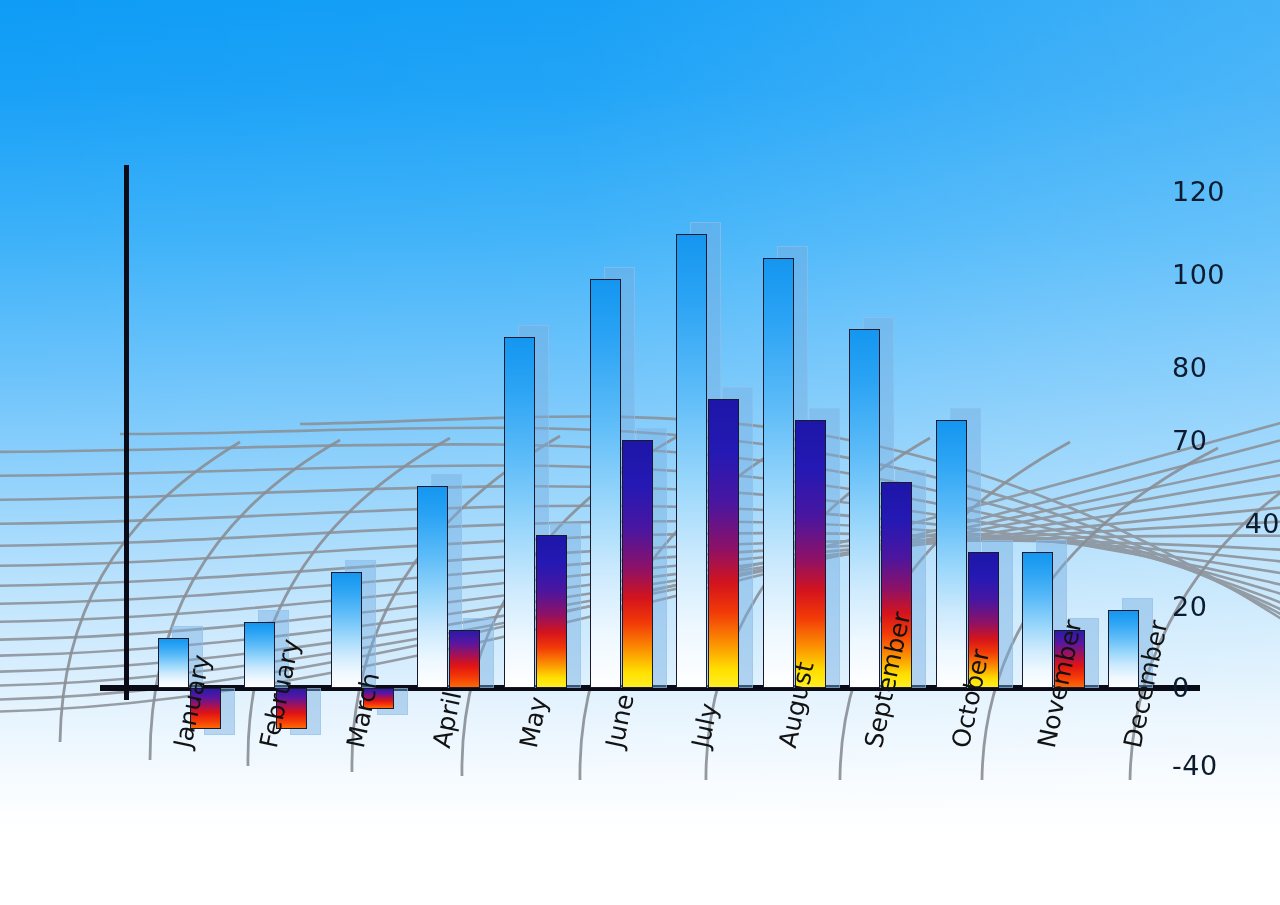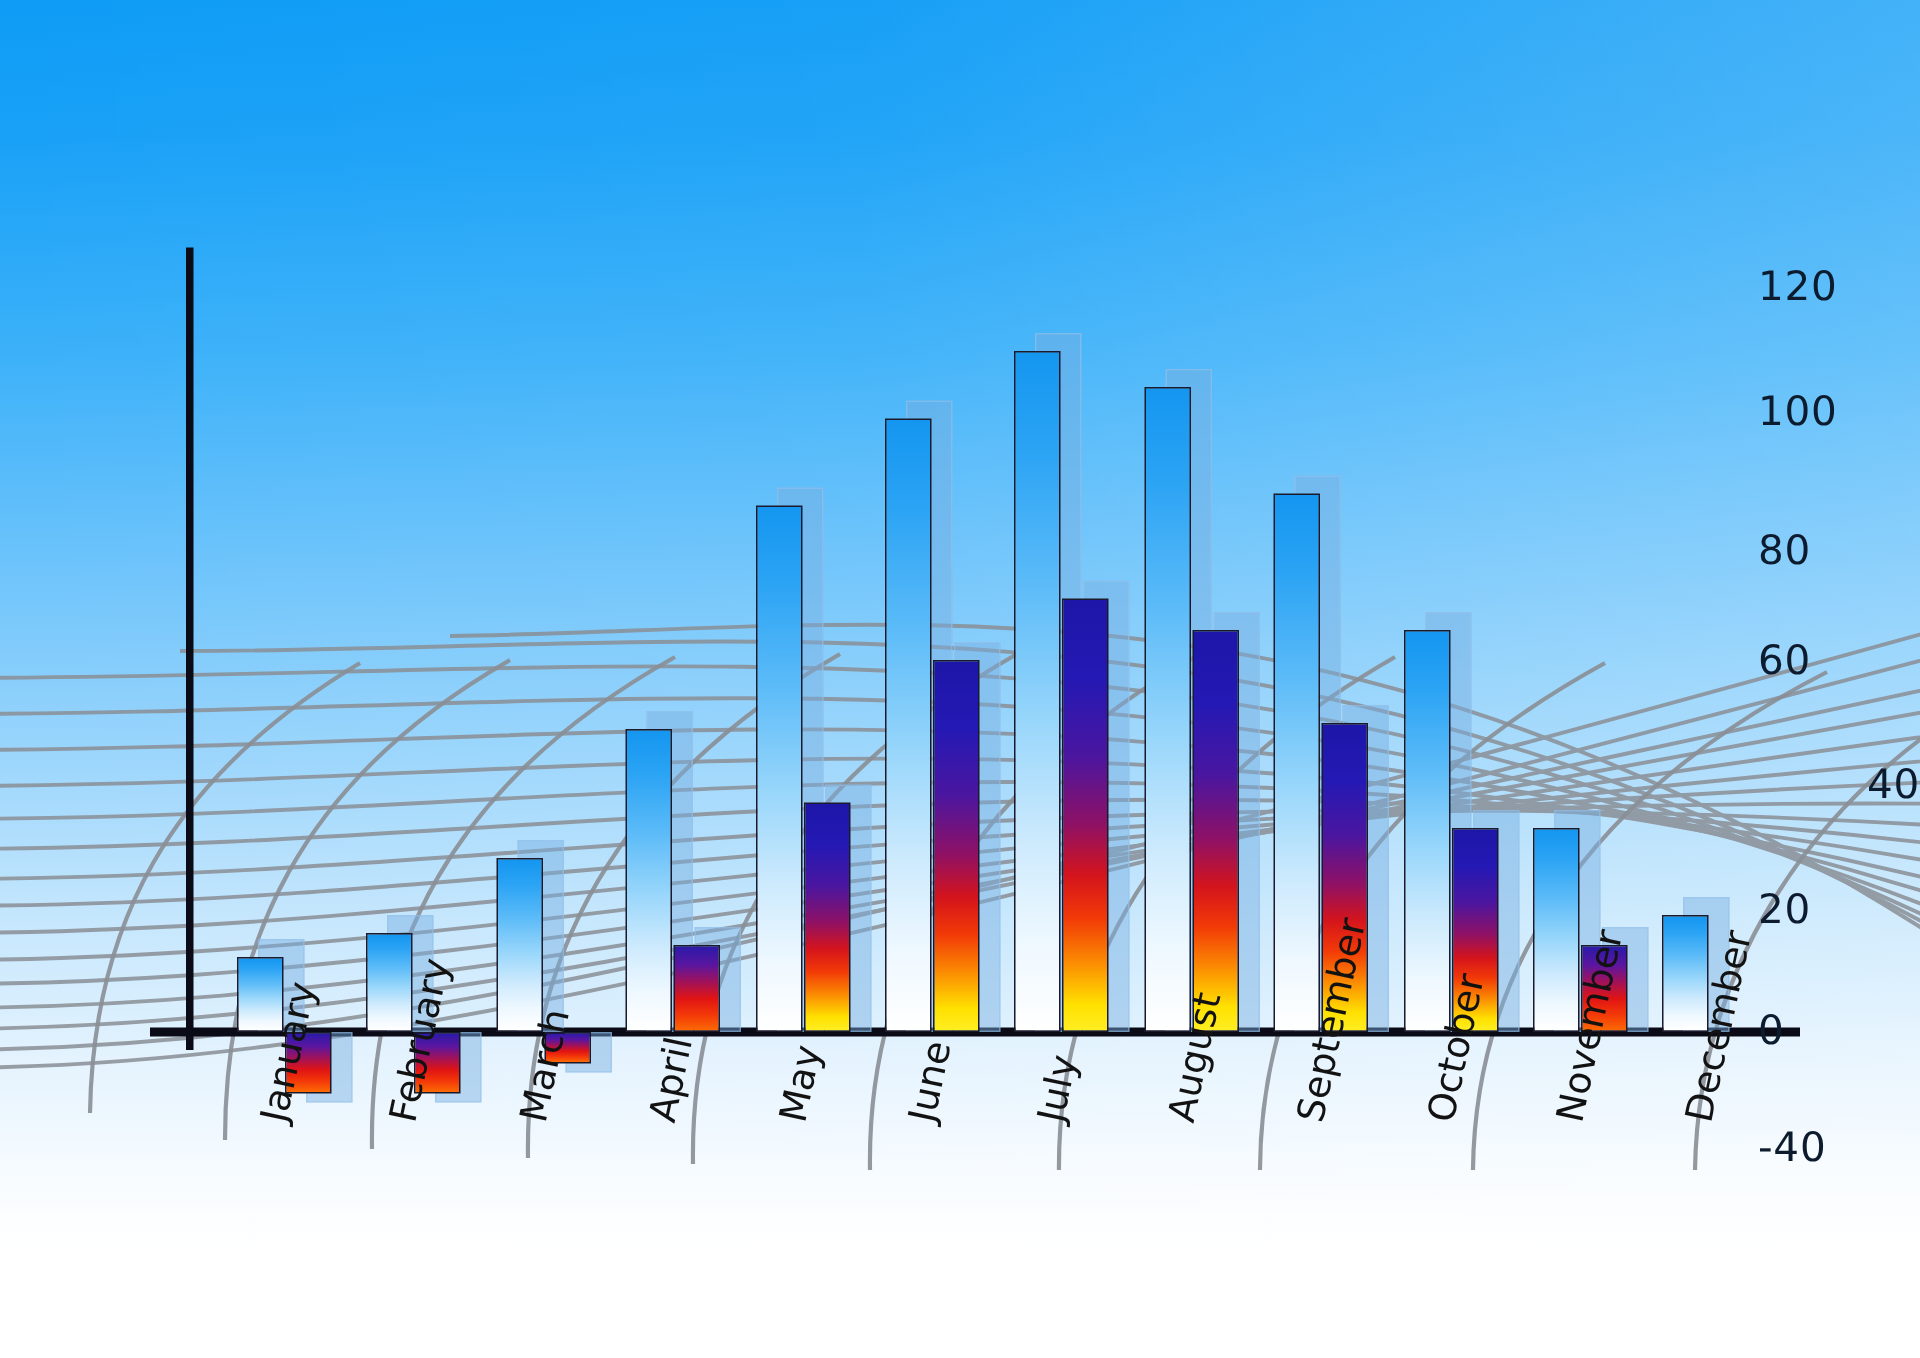--- a/index.html
+++ b/index.html
@@ -197,21 +197,21 @@
   </svg>
 
   <div id="plot">
 
     <div class="axis-line" id="y-axis"></div>
     <div class="axis-line" id="x-axis"></div>
 
     <div class="ytick-label" style="top:168px; width:108px;">120</div>
     <div class="ytick-label" style="top:251px; width:108px;">100</div>
     <div class="ytick-label" style="top:334px; width:108px;margin-top:10px;">80</div>
-    <div class="ytick-label" style="top:417px; width:108px;">60</div>
+    <div class="ytick-label" style="top:417px; width:108px;">70</div>
     <div class="ytick-label" style="top:500px; width:108px;text-align:right;">40</div>
     <div class="ytick-label" style="top:583px; width:108px;">20</div>
     <div class="ytick-label" style="top:664px; width:108px;">0</div>
     <div class="ytick-label" style="top:742px; width:108px;">-40</div>
 
     <div id="bars-layer">
         <div class="bar-shadow" style="left: 172px; top: 616.44px; width: 31px; height: 61.56px;"></div>
         <div class="bar-front fill-blue" title="January: 12" style="position: absolute; left: 158px; top: 628.44px; width: 31px; height: 49.56px;"></div>
         <div class="bar-shadow" style="left: 204px; top: 678px; width: 31px; height: 47.3px;"></div>
         <div class="bar-front fill-flame-short" title="January: -10" style="position: absolute; left: 190px; top: 678px; width: 31px; height: 41.3px;"></div>

